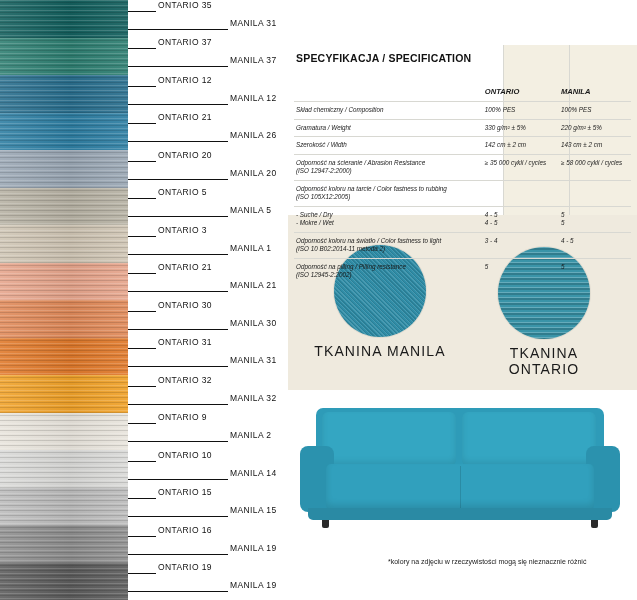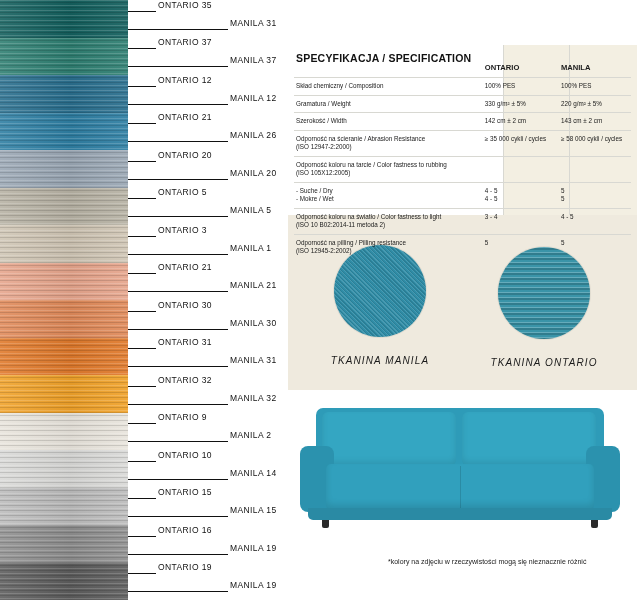--- a/index.html
+++ b/index.html
@@ -67,23 +67,24 @@
   
   #right { position:absolute; left:288px; top:0; width:349px; height:600px; background:#fff; }
 
   
   #spec-title {
     position:absolute; left:8px; top:7px; font-size:10.5px; font-weight:bold;
     color:#111; letter-spacing:0.2px;
   }
   #spec-wrap { position:absolute; left:0; top:0; width:349px; height:215px;margin-top:45px; }
   #spec-table {
-    position:absolute; left:6px; top:14px; width:337px;
+    position:absolute; left:6px; top:38px; width:337px;
     border-collapse:collapse; font-size:6.3px; color:#1a1a1a;
     font-family:"Liberation Sans", sans-serif;
+    font-style:italic;
   }
   #spec-table td { vertical-align:top; padding:4px 4px 4px 2px; line-height:1.35; }
   #spec-table tr { border-bottom:1px solid #d8d8d2; }
   #spec-table tr:last-child { border-bottom:none; }
   .col-label { width:175px; }
   .col-val { width:72px; padding-left:6px !important; }
   .hdr td { font-weight:bold; font-size:7.6px; padding-bottom:6px; border:none; }
   .beige-band {
     position:absolute; left:215px; top:0; width:134px; height:215px;
     background:#f3efe2;
@@ -110,21 +111,21 @@
   .circle-manila::after {
     content:""; position:absolute; inset:0;
     background-image: repeating-linear-gradient(45deg, rgba(255,255,255,0.12) 0 1px, rgba(0,0,0,0.10) 1px 2px, rgba(255,255,255,0.0) 2px 3px);
   }
   .circle-ontario { background:#3a94a8; }
   .circle-ontario::after {
     content:""; position:absolute; inset:0;
     background-image: repeating-linear-gradient(to bottom, rgba(255,255,255,0.22) 0 1px, rgba(0,0,0,0.16) 1px 3px, rgba(255,255,255,0.0) 3px 5px);
   }
   .circle-caption {
-    margin-top:18px; font-size:10px; letter-spacing:1.1px; color:#1a1a1a;font-style:italic;
+    margin-top:6px; font-size:14px; letter-spacing:1.1px; color:#1a1a1a;
   }
 
   
   #sofa-panel { position:absolute; left:288px; top:390px; width:349px; height:210px; background:#fff; }
   #sofa { position:absolute; left:12px; top:18px; width:320px; height:120px; }
   .sofa-back {
     position:absolute; left:16px; top:0; width:288px; height:62px;
     background:#2e9bb8; border-radius:7px 7px 3px 3px;
   }
   .cushion {

